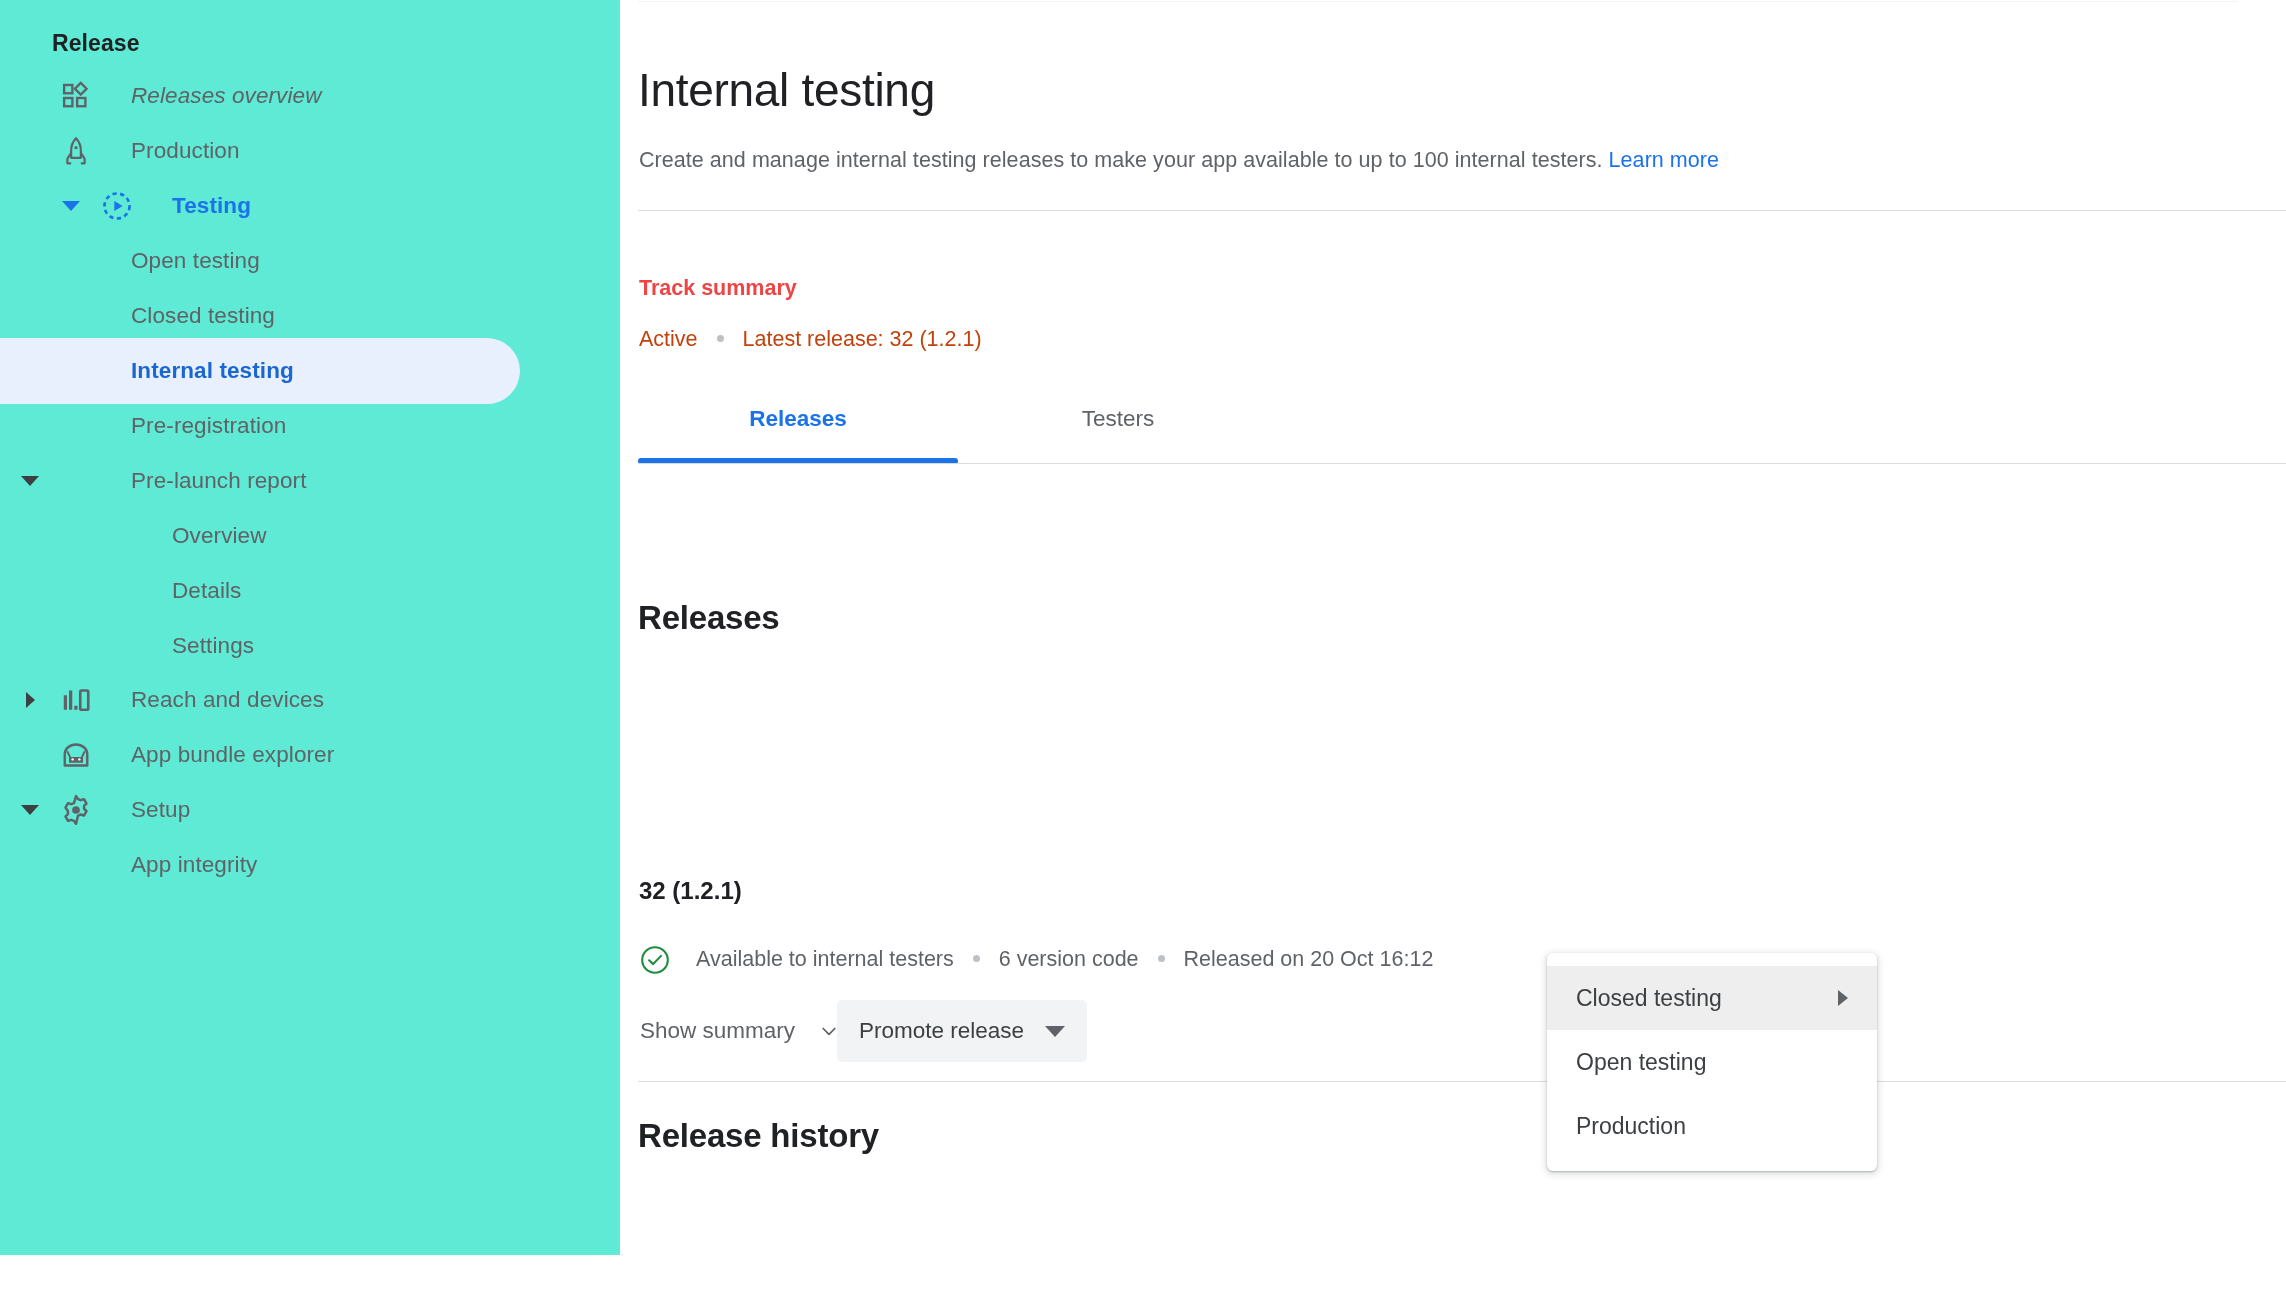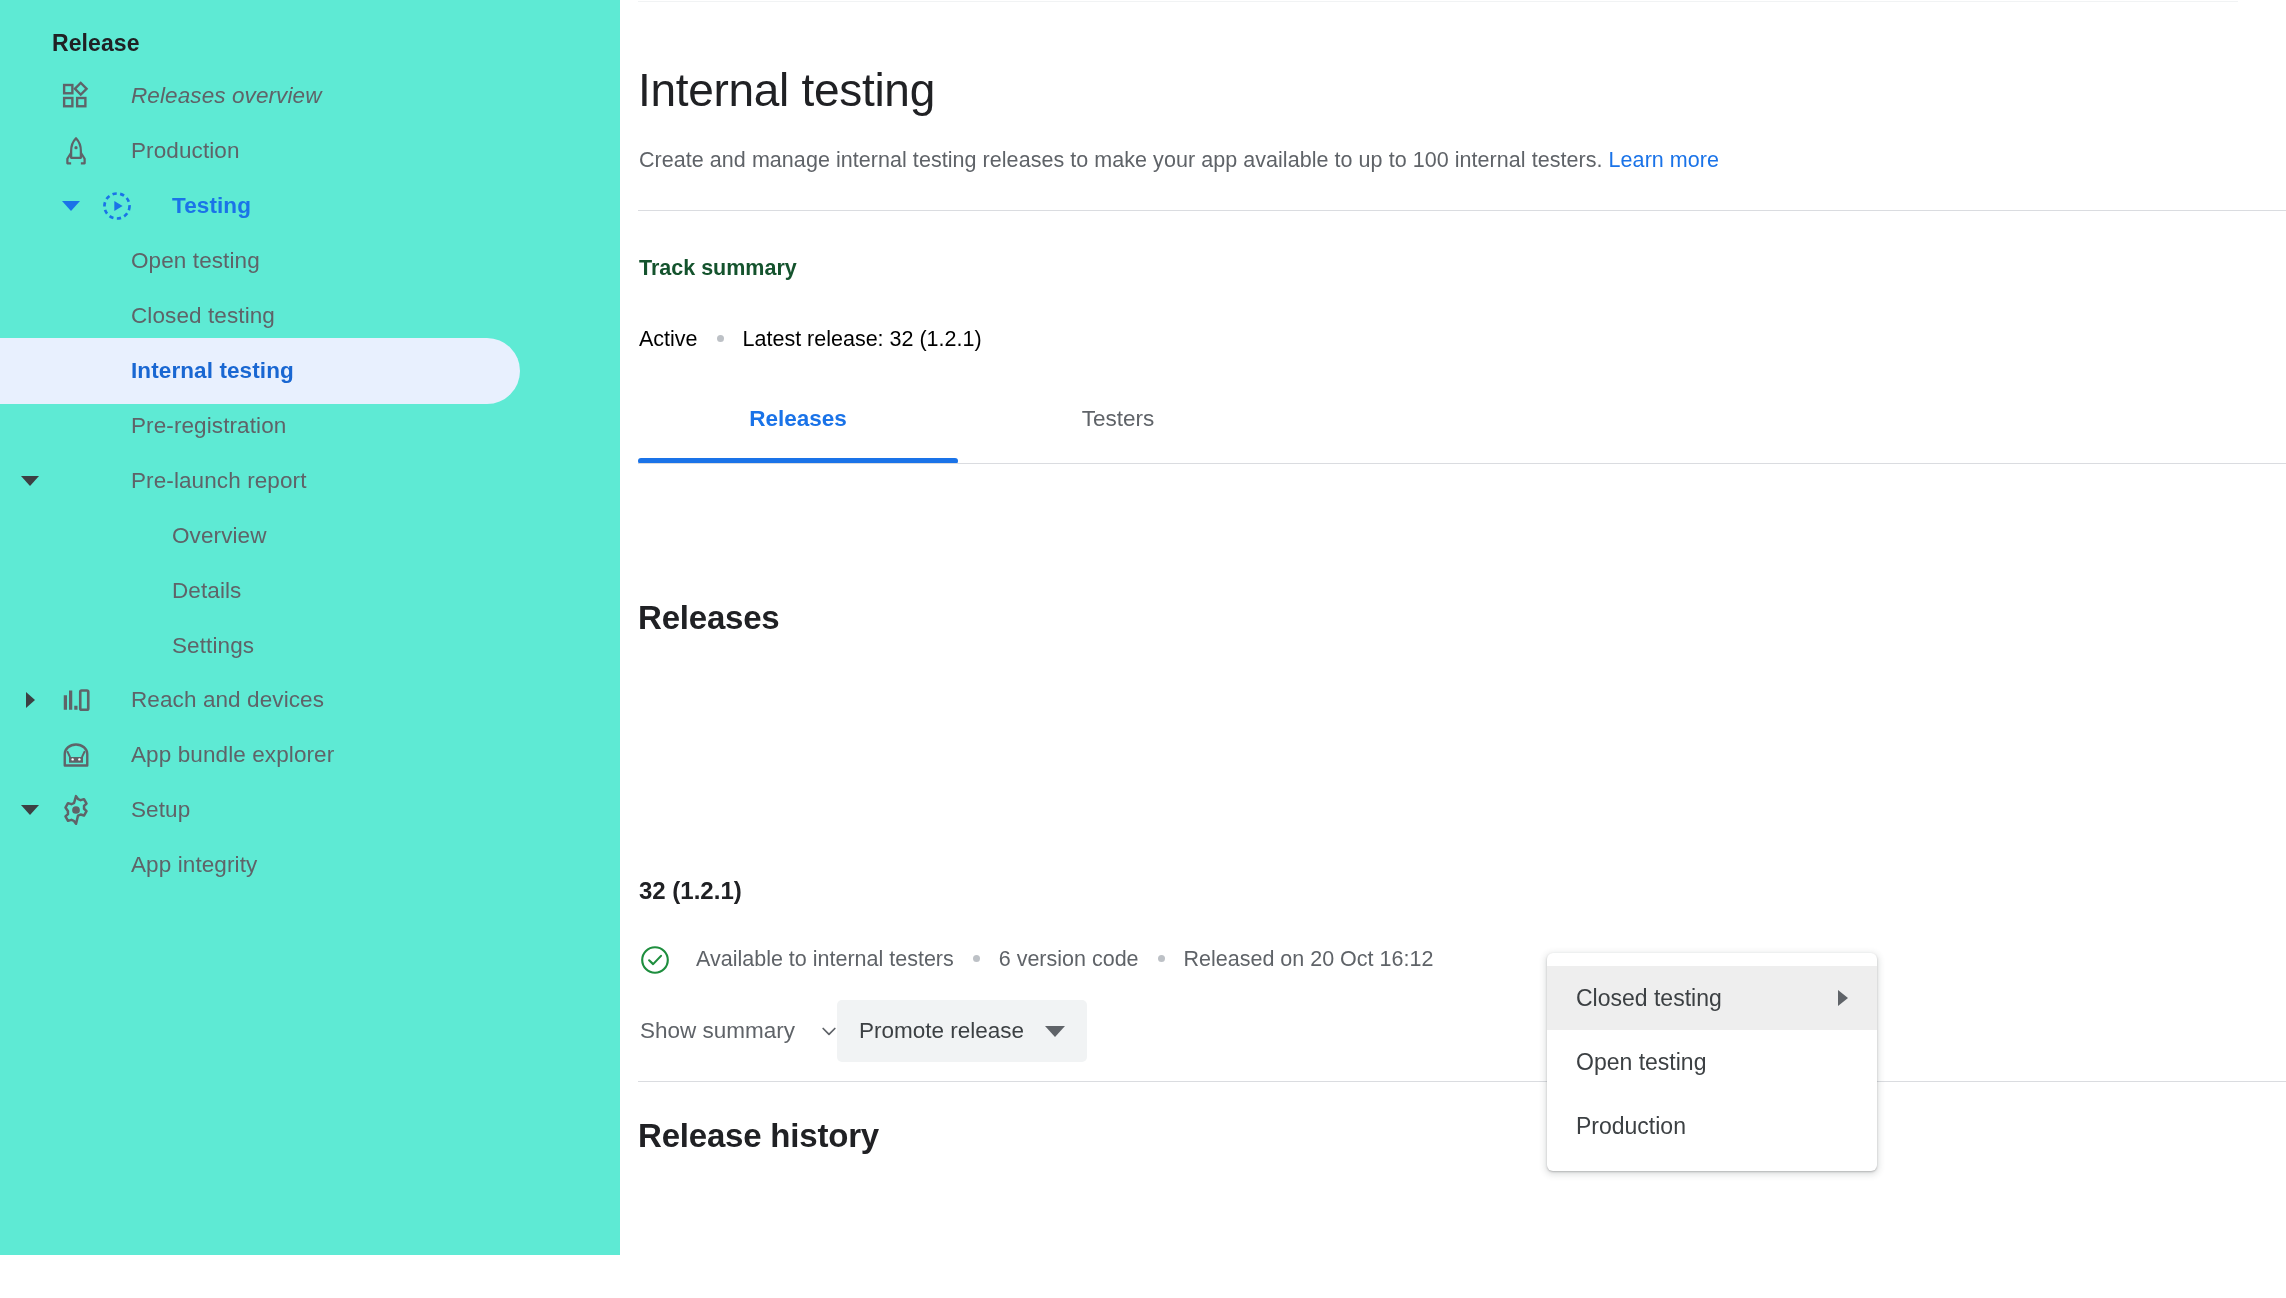--- a/index.html
+++ b/index.html
@@ -61,26 +61,26 @@
     font-size: 46px; font-weight: 400; color:#202124; letter-spacing:-.3px;
   }
   .page-sub {
     position:absolute; left:19px; top:148px;
     font-size:21.5px; color:#5f6368; letter-spacing:.05px;
   }
   .page-sub a { color:#1a73e8; text-decoration:none; }
   .hr { position:absolute; height:1px; background:#dadce0; }
 
   .sec-label {
-    position:absolute; left:19px; top:256px;
-    font-size:21.5px; font-weight:700; color:#14532d;
+    position:absolute; left:19px; top:276px;
+    font-size:21.5px; font-weight:700; color:#ef4444;
   }
   .sec-line {
     position:absolute; left:19px; top:327px;
-    font-size:21.5px; color:#000000;
+    font-size:21.5px; color:#c2410c;
   }
   .dotsep { display:inline-block; width:7px; height:7px; border-radius:50%;
             background:#bdc1c6; vertical-align:middle; margin:0 13px 4px 13px; }
 
   
   .tabs { position:absolute; left:18px; top:392px; height:72px; }
   .tab { position:absolute; top:0; height:72px; display:flex; align-items:flex-start;
          justify-content:center; font-size:22.5px; color:#5f6368; padding-top:14px; }
   .tab.sel { color:#1a73e8; font-weight:700; }
   .tab-underline { position:absolute; height:6px; background:#1a73e8; border-radius:3px; }

